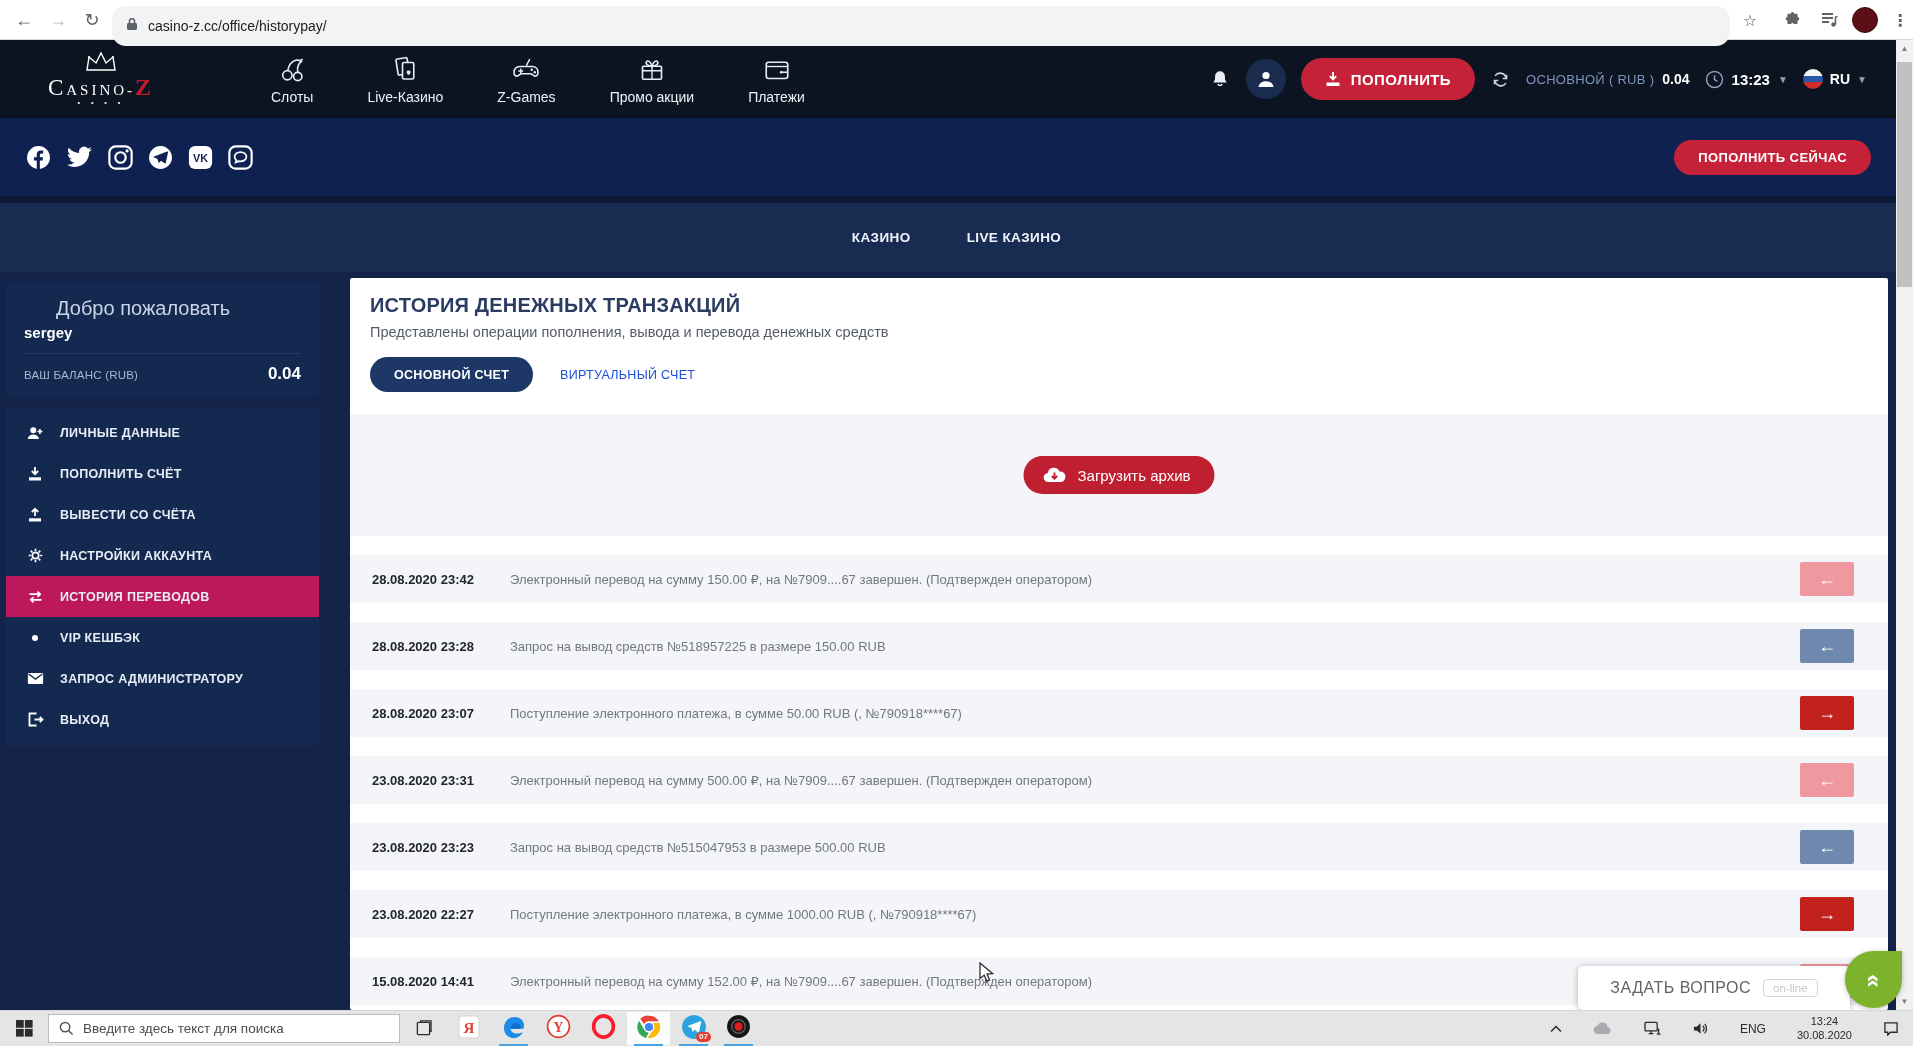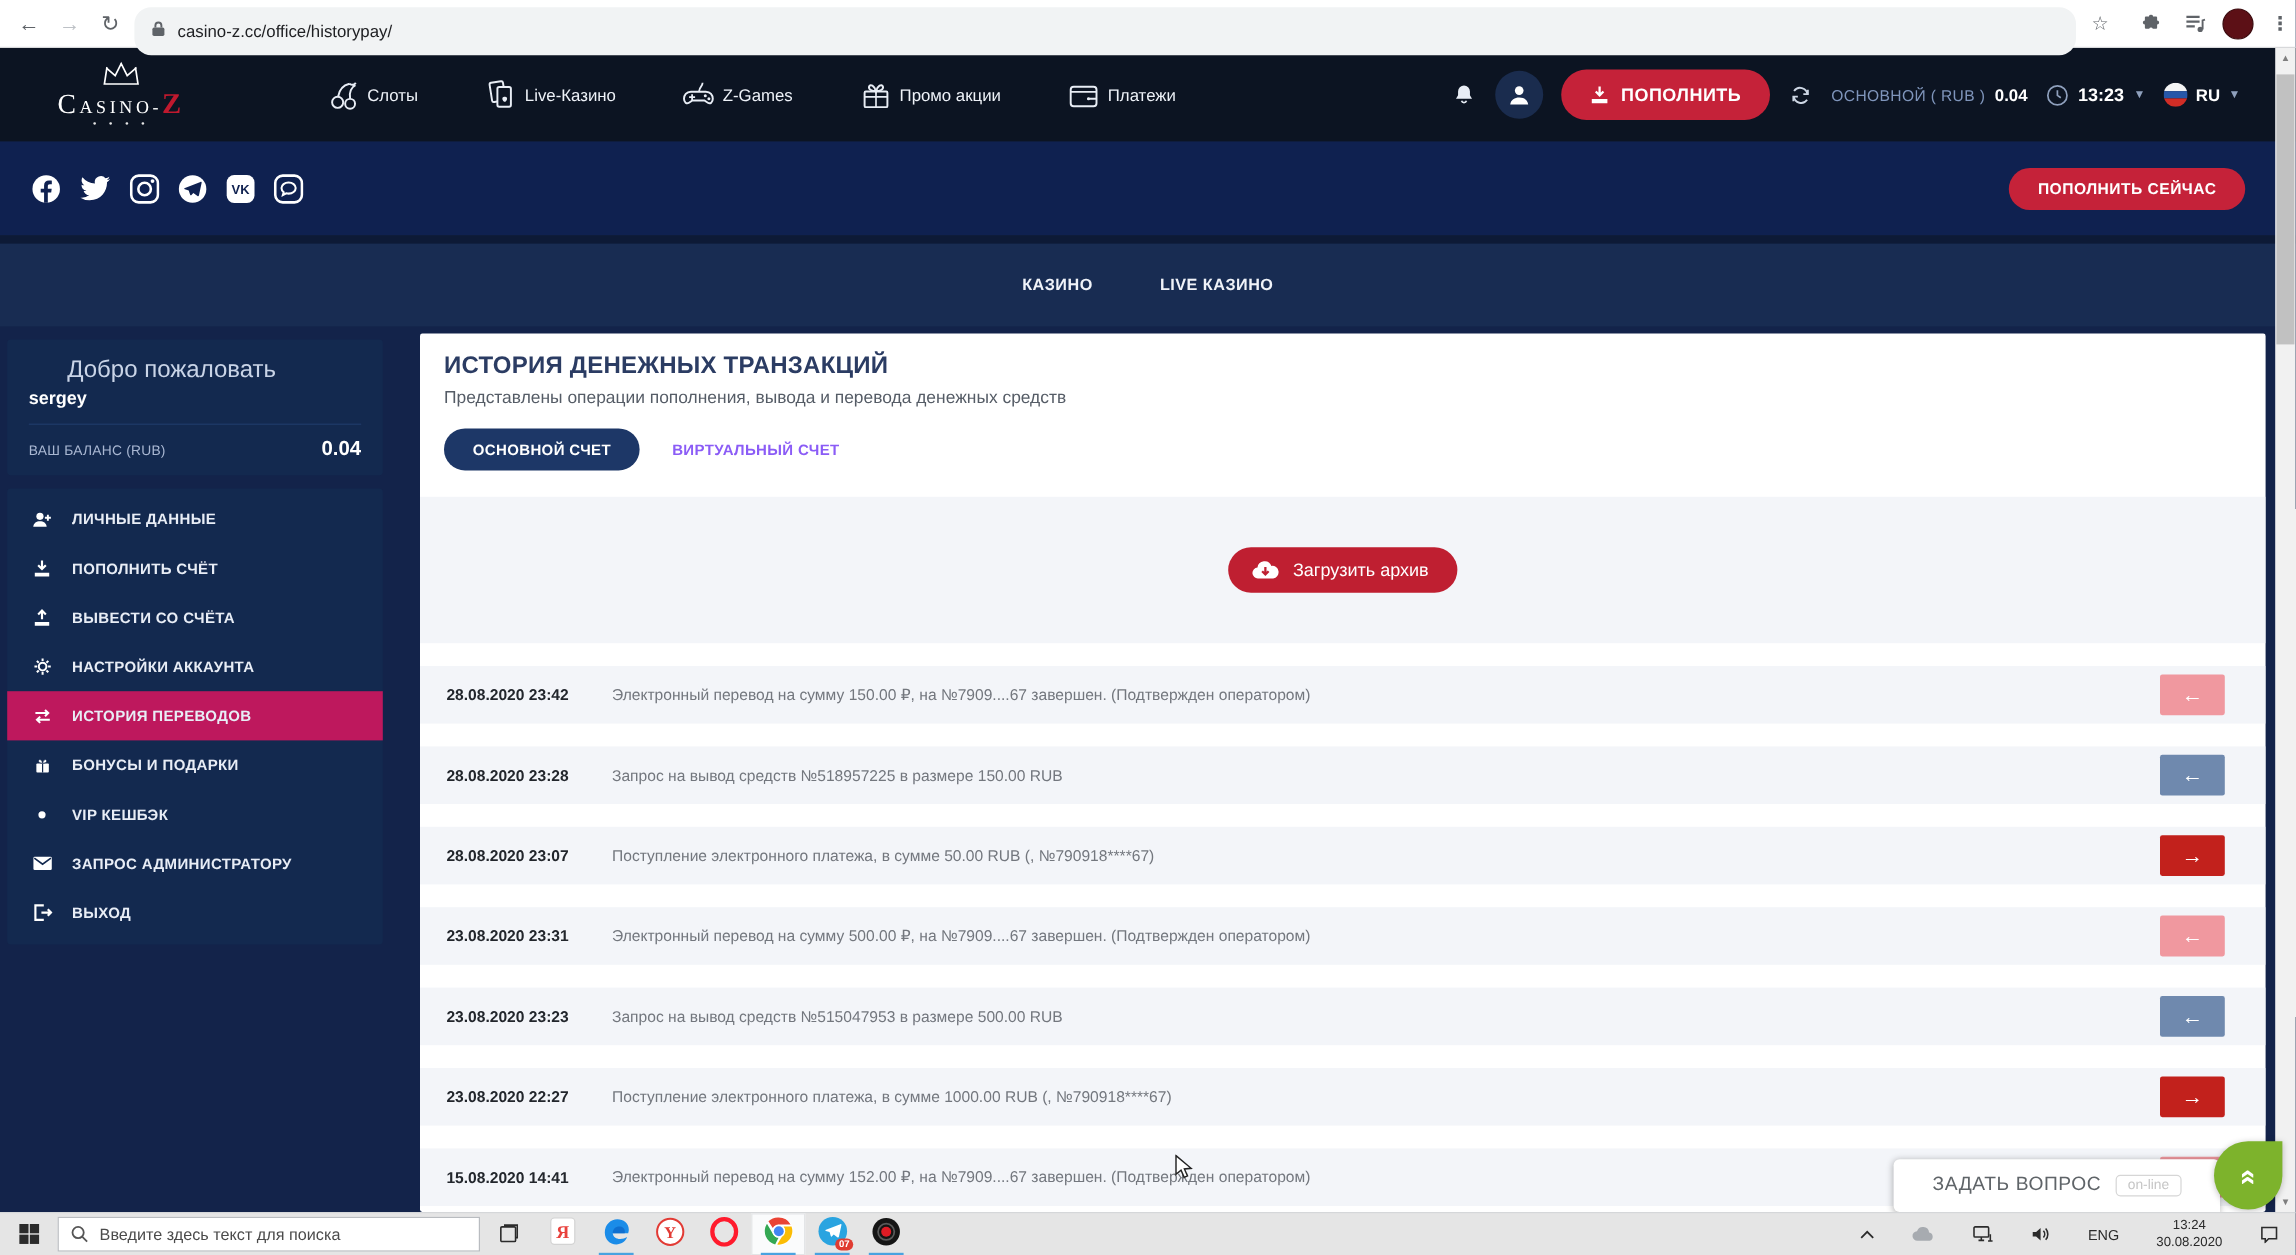--- a/index.html
+++ b/index.html
@@ -30,21 +30,21 @@
   .logo { margin-left:26px; width:150px; text-align:center; color:#fff; cursor:pointer;
     font-family:"Liberation Serif","DejaVu Serif",serif; position:relative; }
   .logo .crown { display:block; margin:0 auto 1px; }
   .logo-line { font-size:15px; letter-spacing:3px; }
   .logo-prefix { display:inline-block; text-transform:uppercase; }
   .logo-prefix::first-letter { font-size:23px; }
   .logo-suffix { color:#c0192e; font-size:24px; font-weight:bold; }
   .logo-dots { letter-spacing:4px; font-size:9px; color:#e6e6e6; margin-top:-3px; }
 
   .main-nav { display:flex; margin-left:95px; gap:54px; }
-  .nav-item { display:flex; flex-direction:row; align-items:center; gap:5px;
+  .nav-item { display:flex; flex-direction:column; align-items:center; gap:5px;
     color:#eef2f8; cursor:pointer; text-decoration:none; }
   .nav-label { font-size:14px; }
   .nav-icon svg { display:block; }
 
   .header-right { margin-left:auto; margin-right:46px; display:flex; align-items:center; gap:15px; }
   .hicon { color:#e8edf5; display:flex; align-items:center; cursor:pointer; }
   .havatar { width:40px; height:40px; border-radius:50%; background:#1a2c4e;
     display:flex; align-items:center; justify-content:center; cursor:pointer; }
   .topup-btn { height:42px; border:none; border-radius:22px; background:#c52239; color:#fff;
     font-size:15px; font-weight:bold; letter-spacing:.4px; padding:0 24px; display:flex;
@@ -92,21 +92,21 @@
 
   
   .panel { position:absolute; left:350px; top:238px; width:1538px; height:732px;
     background:#ffffff; border-radius:2px; overflow:hidden; }
   .panel-title { margin:16px 0 0 20px; color:#2b3c63; font-size:20px; font-weight:bold; letter-spacing:.2px; }
   .panel-subtitle { margin:7px 0 0 20px; color:#555c66; font-size:14.5px; }
   .tabs { margin:17px 0 0 20px; display:flex; align-items:center; }
   .tab-active { background:#1d3767; color:#fff; height:35px; border-radius:18px;
     display:flex; align-items:center; padding:0 24px; font-size:12.5px; font-weight:bold;
     letter-spacing:.3px; cursor:pointer; }
-  .tab-inactive { color:#8b5cf6; font-size:12.5px; font-weight:bold; letter-spacing:.3px;
+  .tab-inactive { color:#1d4ed8; font-size:12.5px; font-weight:normal; letter-spacing:.3px;
     margin-left:27px; cursor:pointer; }
   .archive-band { margin-top:22px; height:122px; background:#f3f5f9; position:relative; }
   .archive-btn { position:absolute; left:50%; top:50%; transform:translate(-50%,-50%);
     background:#bf1f31; border:none; border-radius:20px; height:38px; padding:0 24px 0 18px;
     color:#fff; font-size:15px; display:flex; align-items:center; gap:10px; cursor:pointer;
     font-family:inherit; }
   .txn-row { margin-top:19px; height:48px; background:#f3f5f9; position:relative; }
   .txn-date { position:absolute; left:22px; top:50%; transform:translateY(-50%);
     font-size:13px; font-weight:bold; color:#22262c; }
   .txn-desc { position:absolute; left:160px; top:50%; transform:translateY(-50%);
@@ -405,30 +405,20 @@
        <span class="side-label">НАСТРОЙКИ АККАУНТА</span>
      </div>
         <div class="side-item active">
        <span class="side-icon">
             <svg width="17" height="14" viewBox="0 0 16 14">
               <path d="M2 4.2h10.5M10 1.6l2.7 2.6L10 6.8" fill="none" stroke="#fff" stroke-width="1.7"></path>
               <path d="M14 9.8H3.5M6 7.2 3.3 9.8 6 12.4" fill="none" stroke="#fff" stroke-width="1.7"></path>
             </svg>
           </span>
        <span class="side-label">ИСТОРИЯ ПЕРЕВОДОВ</span>
-     </div>
-        <div class="side-item">
-       <span class="side-icon">
-            <svg width="17" height="16" viewBox="0 0 16 16">
-              <rect x="2.8" y="6.2" width="10.4" height="7.6" rx=".8" fill="#fff"></rect>
-              <path d="M8 6.2v7.6" stroke="#13294f" stroke-width="1"></path>
-              <path d="M8 6C5.8 6 4 4.9 4.8 3.5c.7-1.2 2.5-.4 3.2 2.3.7-2.7 2.5-3.5 3.2-2.3C12 4.9 10.2 6 8 6z" fill="#fff" stroke="#13294f" stroke-width=".6"></path>
-            </svg>
-          </span>
-       <span class="side-label">БОНУСЫ И ПОДАРКИ</span>
      </div>
         <div class="side-item">
        <span class="side-icon">
             <svg width="10" height="10" viewBox="0 0 10 10">
               <circle cx="5" cy="5" r="3" fill="#fff"></circle>
             </svg>
           </span>
        <span class="side-label">VIP КЕШБЭК</span>
      </div>
         <div class="side-item">

